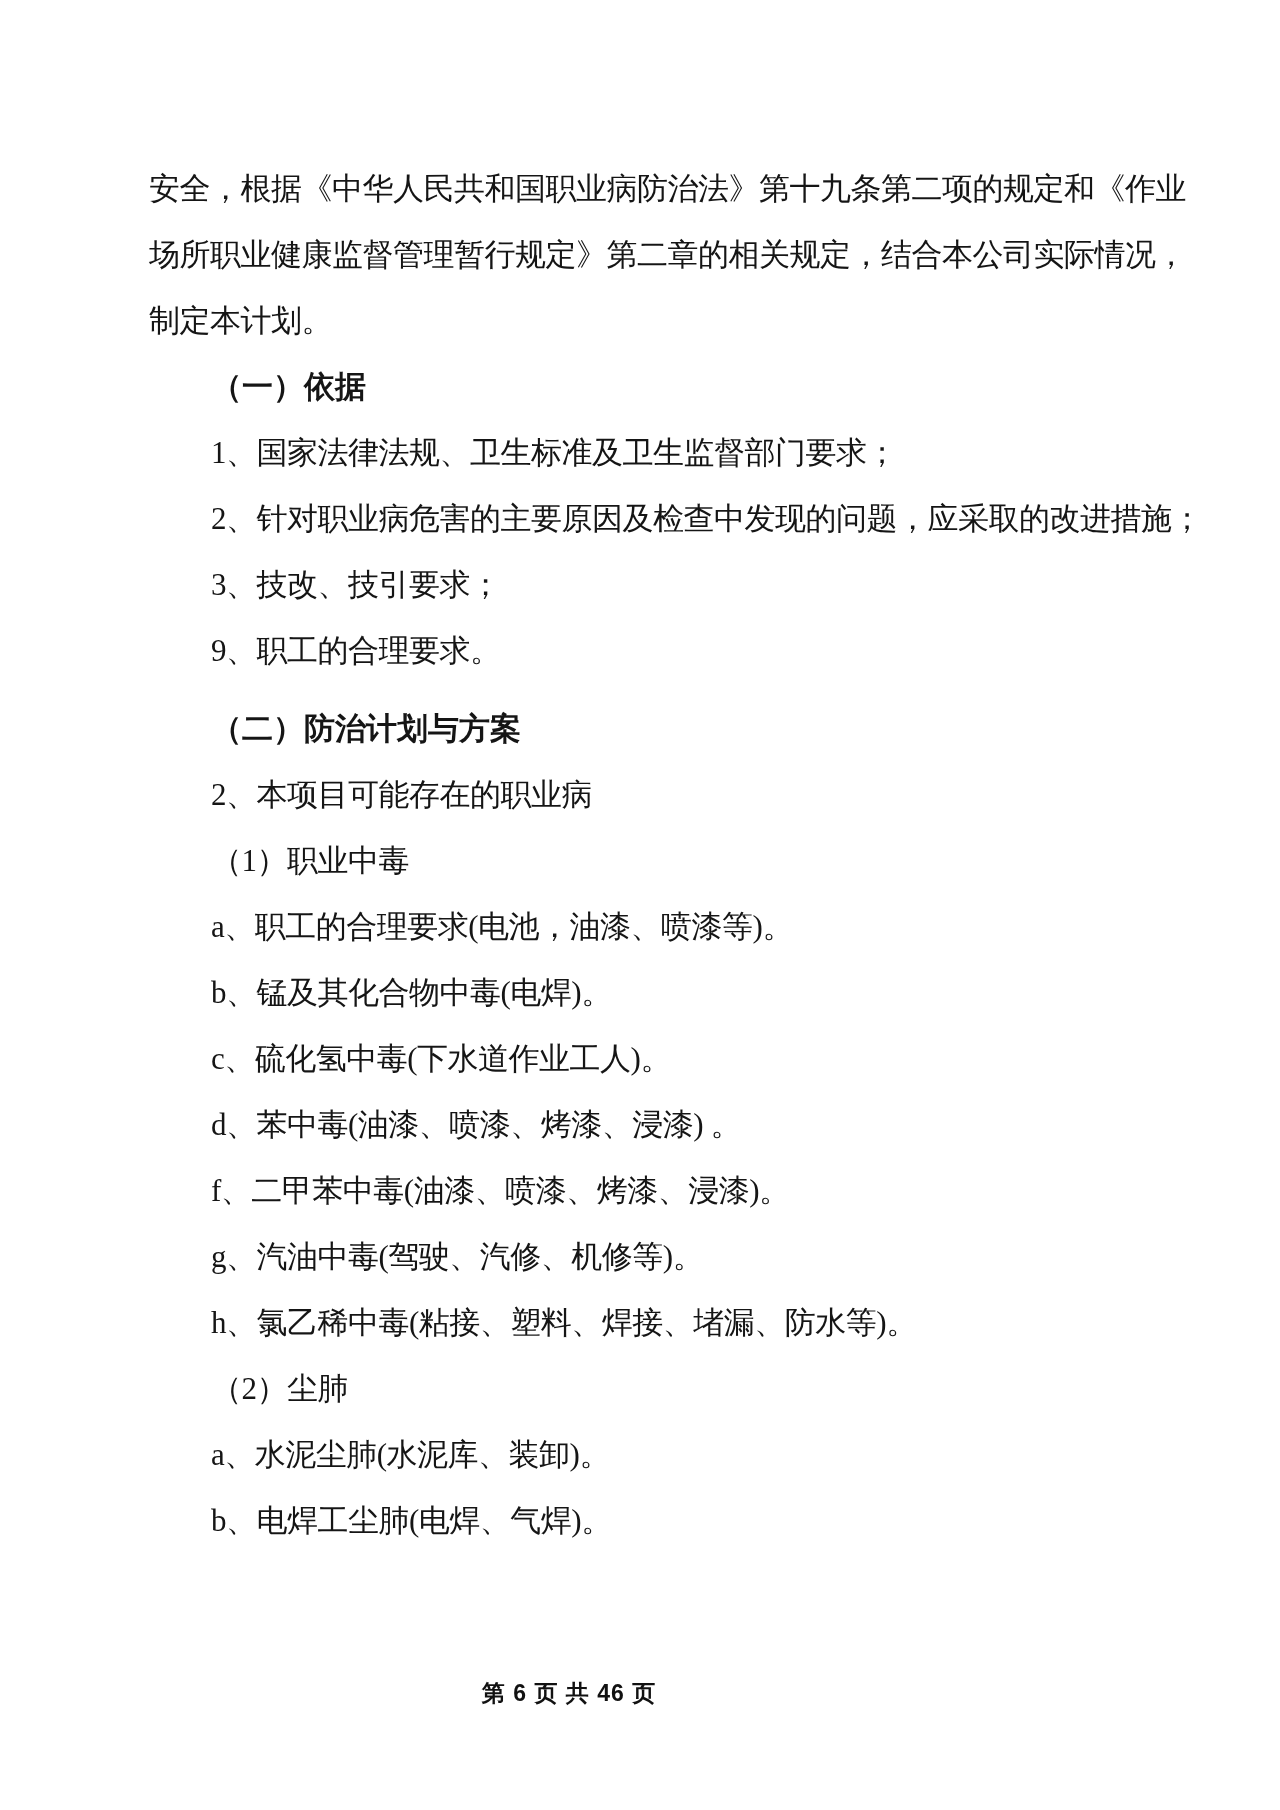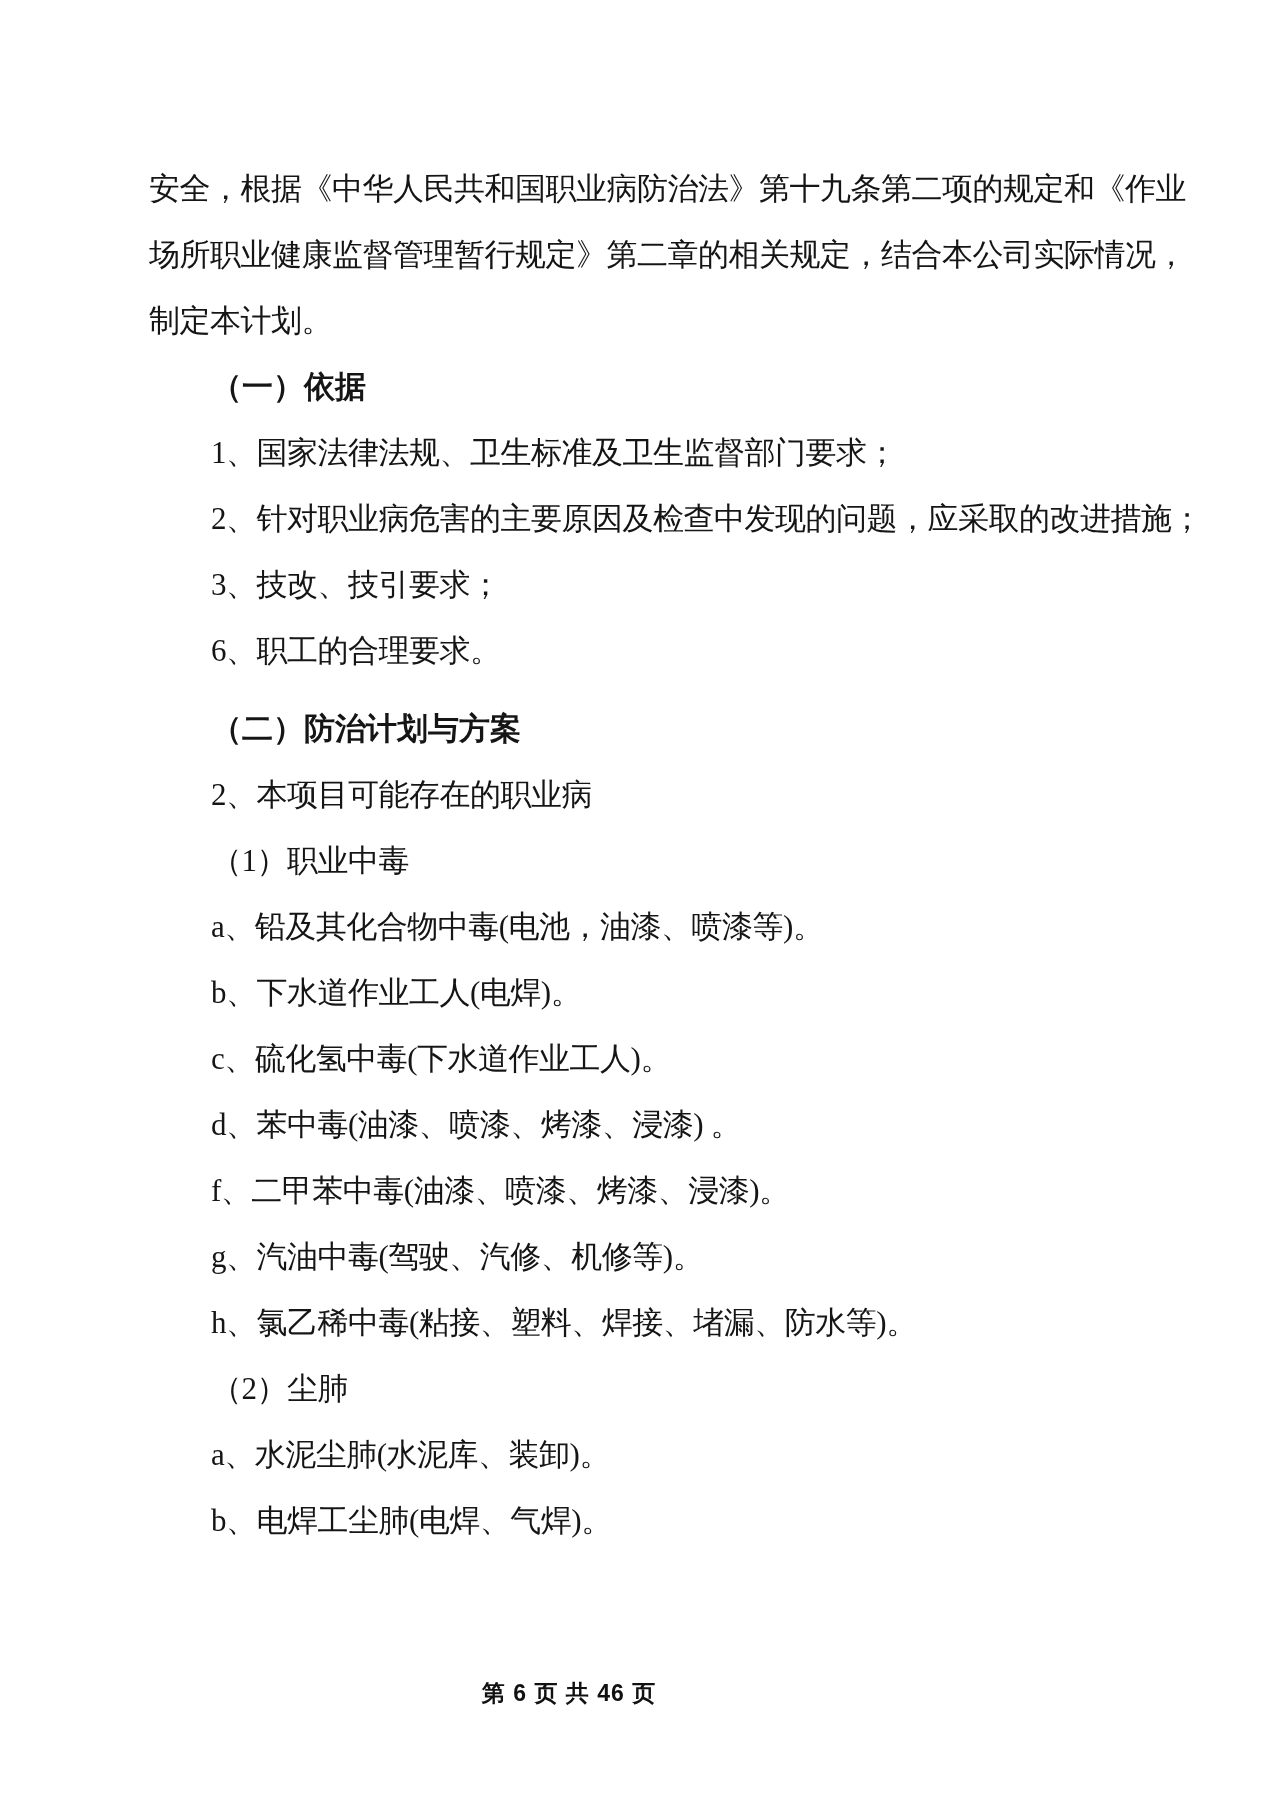--- a/index.html
+++ b/index.html
@@ -60,26 +60,26 @@
 
 <div class="page">
   <div class="content">
     <p class="line">安全，根据《中华人民共和国职业病防治法》第十九条第二项的规定和《作业</p>
     <p class="line">场所职业健康监督管理暂行规定》第二章的相关规定，结合本公司实际情况，</p>
     <p class="line">制定本计划。</p>
     <p class="line heading">（一）依据</p>
     <p class="line indent">1、国家法律法规、卫生标准及卫生监督部门要求；</p>
     <p class="line indent">2、针对职业病危害的主要原因及检查中发现的问题，应采取的改进措施；</p>
     <p class="line indent">3、技改、技引要求；</p>
-    <p class="line indent">6、职工的合理要求。</p>
+    <p class="line indent">9、职工的合理要求。</p>
     <p class="line heading second">（二）防治计划与方案</p>
     <p class="line indent">2、本项目可能存在的职业病</p>
     <p class="line indent">（1）职业中毒</p>
-    <p class="line indent">a、铅及其化合物中毒(电池，油漆、喷漆等)。</p>
-    <p class="line indent">b、下水道作业工人(电焊)。</p>
+    <p class="line indent">a、职工的合理要求(电池，油漆、喷漆等)。</p>
+    <p class="line indent">b、锰及其化合物中毒(电焊)。</p>
     <p class="line indent">c、硫化氢中毒(下水道作业工人)。</p>
     <p class="line indent">d、苯中毒(油漆、喷漆、烤漆、浸漆) 。</p>
     <p class="line indent">f、二甲苯中毒(油漆、喷漆、烤漆、浸漆)。</p>
     <p class="line indent">g、汽油中毒(驾驶、汽修、机修等)。</p>
     <p class="line indent">h、氯乙稀中毒(粘接、塑料、焊接、堵漏、防水等)。</p>
     <p class="line indent">（2）尘肺</p>
     <p class="line indent">a、水泥尘肺(水泥库、装卸)。</p>
     <p class="line indent">b、电焊工尘肺(电焊、气焊)。</p>
   </div>
 

